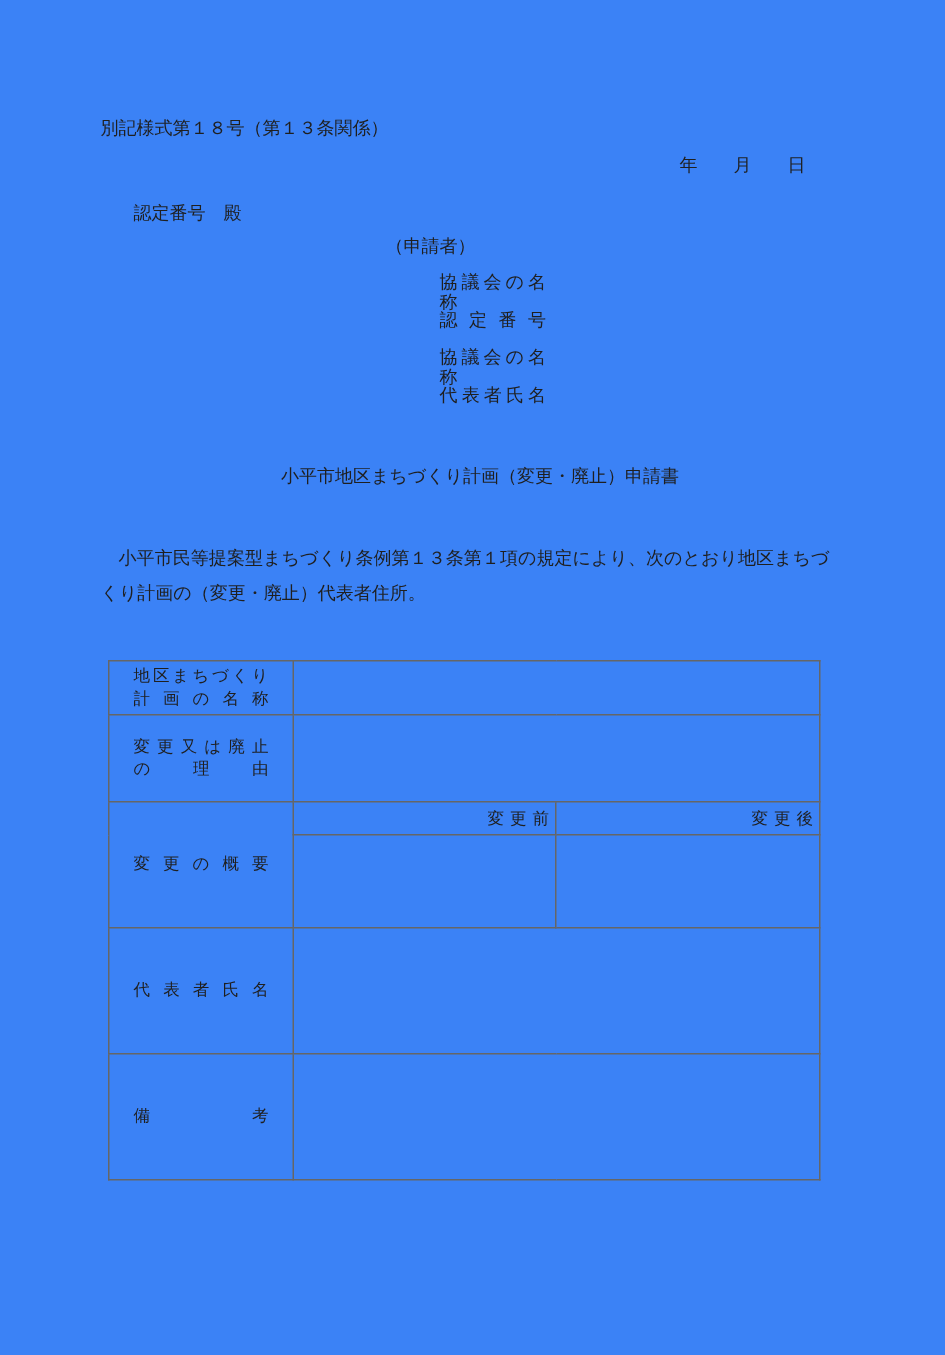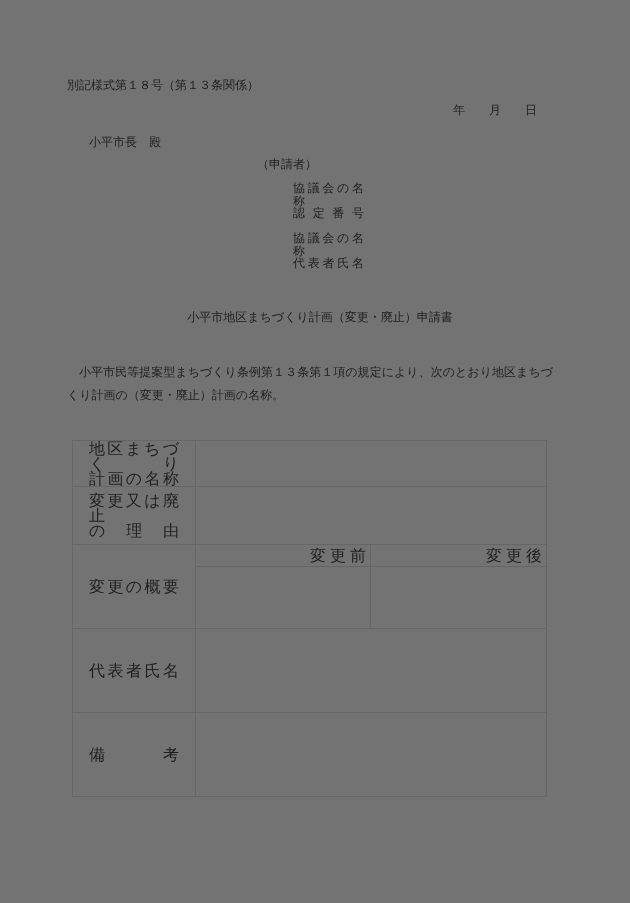--- a/index.html
+++ b/index.html
@@ -7,21 +7,21 @@
   body {
     width: 630px; height: 903px;
     font-family: "Liberation Serif", "DejaVu Serif", serif;
     color: #1f1f1f;
     position: relative;
     overflow: hidden;
   }
   .page {
     position: absolute; left: 0; top: 0;
     width: 630px; height: 903px;
-    background: #737373;
+    background: #3b82f6;
     font-size: 12px;
     line-height: 12px;
   }
   .abs { position: absolute; white-space: pre; }
 
   .form-number   { left: 67px;  top: 79px; }
   .date-line     { left: 453px; top: 104px; }
   .addressee     { left: 89px;  top: 136px; }
   .applicant-heading { left: 257px; top: 158px; }
 
@@ -48,21 +48,21 @@
     line-height: 23px;
     text-align: justify;
     white-space: normal;
   }
 
   table.form-table {
     position: absolute; left: 72px; top: 440px;
     width: 474px;
     border-collapse: collapse;
     table-layout: fixed;
-    font-size: 16px;
+    font-size: 11px;
   }
   table.form-table td {
     border: 1px solid #666;
     vertical-align: middle;
     padding: 0;
   }
   .jlabel {
     width: 90px; margin: 0 auto;
     text-align: justify; text-align-last: justify;
     text-justify: inter-character;
@@ -81,32 +81,32 @@
 </style>
 </head>
 <body>
 
 <div class="page">
 
   <div class="abs form-number">別記様式第１８号（第１３条関係）</div>
 
   <div class="abs date-line">年　　月　　日</div>
 
-  <div class="abs addressee">小平市長　殿</div>
+  <div class="abs addressee">認定番号　殿</div>
 
   <div class="abs applicant-heading">（申請者）</div>
 
   <div class="app-field af0">協議会の名称</div>
   <div class="app-field af1">認定番号</div>
   <div class="app-field af2">協議会の名称</div>
   <div class="app-field af3">代表者氏名</div>
 
   <div class="doc-title">小平市地区まちづくり計画（変更・廃止）申請書</div>
 
-  <div class="body-para">　小平市民等提案型まちづくり条例第１３条第１項の規定により、次のとおり地区まちづくり計画の（変更・廃止）計画の名称。</div>
+  <div class="body-para">　小平市民等提案型まちづくり条例第１３条第１項の規定により、次のとおり地区まちづくり計画の（変更・廃止）代表者住所。</div>
 
   <table class="form-table">
     <colgroup>
       <col style="width:123px">
       <col style="width:175px">
       <col style="width:176px">
     </colgroup>
     <tbody>
         <tr class="r1">
       <td>

